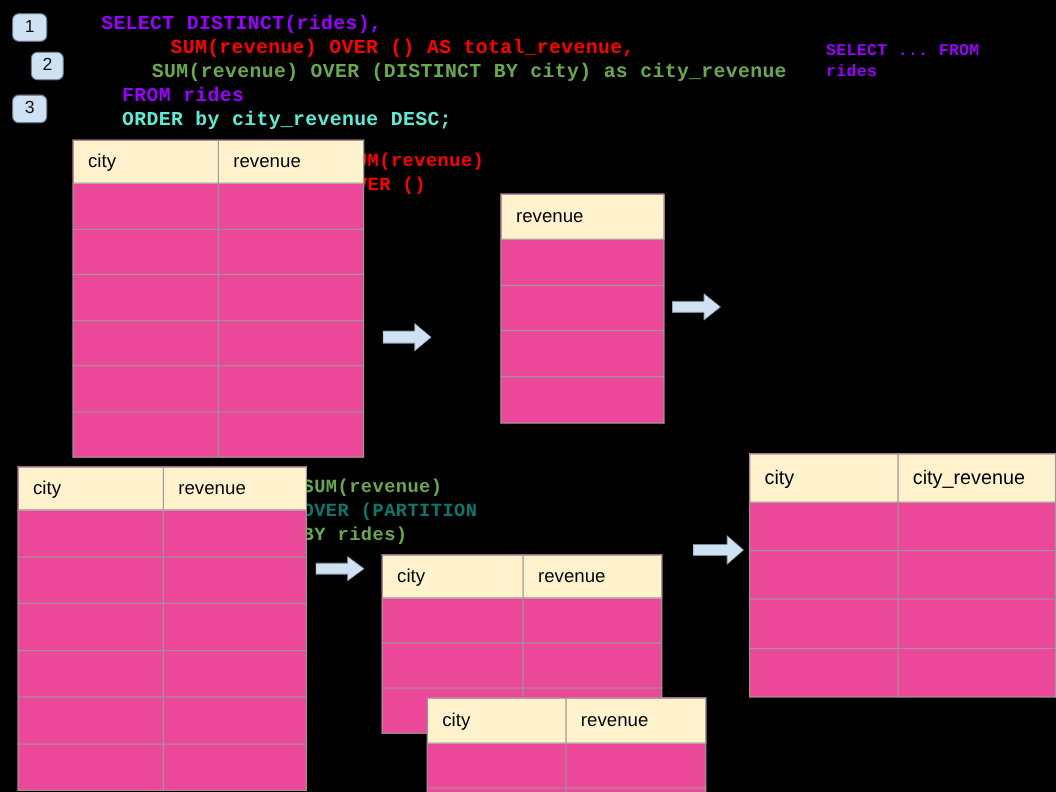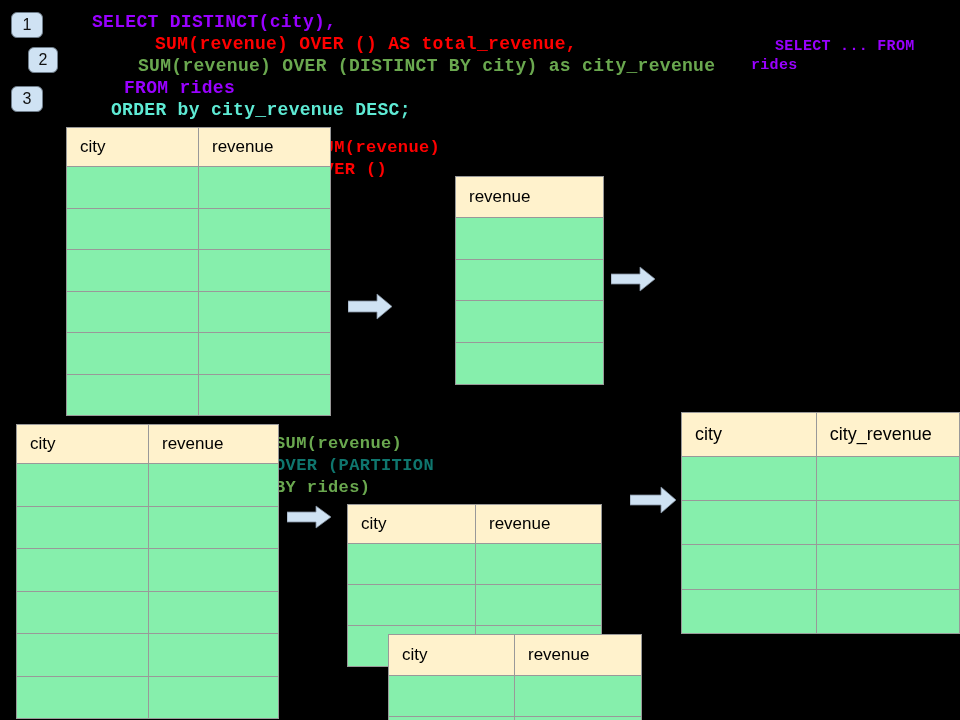--- a/index.html
+++ b/index.html
@@ -33,21 +33,21 @@
   }
   .sql-line{
     position:absolute;
     font-size:18px;
     line-height:22px;
     letter-spacing:0.3px;
   }
   #sql-l1{left:92px;top:11px;}
   #sql-l2{left:138px;top:33px;margin-left:17px;}
   #sql-l3{left:138px;top:55px;}
-  #sql-l4{left:124px;top:77px;}
+  #sql-l4{left:111px;top:77px;}
   #sql-l5{left:111px;top:99px;}
 
   .note-line{
     position:absolute;
     font-size:17px;
     line-height:22px;
     letter-spacing:0.4px;
   }
   
   #red-l1{left:313px;top:137px;}
@@ -64,21 +64,21 @@
     letter-spacing:0.3px;
   }
   #short-l1{left:751px;top:37px;}
   #short-l2{left:751px;top:56px;}
 
   
   .tbl{position:absolute;}
   .tbl table{
     border-collapse:collapse;
     table-layout:fixed;
-    background:#86efac;
+    background:#ec4899;
   }
   .tbl th{
     background:#fff2cc;
     border:1px solid #999;
     color:#000;
     font-family:"Liberation Sans",sans-serif;
     font-size:17px;
     font-weight:400;
     text-align:left;
     padding:0 0 0 13px;
@@ -120,27 +120,27 @@
   #arrow-3{left:630px;top:486px;}
   #arrow-4{left:287px;top:505px;}
 </style>
 </head>
 <body>
 
 <div class="badge" id="badge-1">1</div>
 <div class="badge" id="badge-2">2</div>
 <div class="badge" id="badge-3">3</div>
 
-<div class="sql-line mono" id="sql-l1" style="color: rgb(153, 0, 255);">SELECT DISTINCT(city),</div>
+<div class="sql-line mono" id="sql-l1" style="color: rgb(153, 0, 255);">SELECT DISTINCT(rides),</div>
 <div class="sql-line mono" id="sql-l2" style="color: rgb(255, 0, 0);">SUM(revenue) OVER () AS total_revenue,</div>
 <div class="sql-line mono" id="sql-l3" style="color: rgb(106, 168, 79);">SUM(revenue) OVER (DISTINCT BY city) as city_revenue</div>
 <div class="sql-line mono" id="sql-l4" style="color: rgb(153, 0, 255);">FROM rides</div>
 <div class="sql-line mono" id="sql-l5" style="color: #5eead4;">ORDER by city_revenue DESC;</div>
 
-<div class="note-sm mono" id="short-l1" style="color: rgb(153, 0, 255); margin-left: 24px;">SELECT ... FROM</div>
+<div class="note-sm mono" id="short-l1" style="color: rgb(153, 0, 255);">SELECT ... FROM</div>
 <div class="note-sm mono" id="short-l2" style="color: rgb(153, 0, 255);">rides</div>
 
 <div class="note-line mono" id="red-l1" style="color: rgb(255, 0, 0);">SUM(revenue)</div>
 <div class="note-line mono" id="red-l2" style="color: rgb(255, 0, 0);">OVER ()</div>
 
 <div class="note-line mono" id="green-l1" style="color: rgb(106, 168, 79);">SUM(revenue)</div>
 <div class="note-line mono" id="green-l2" style="color: #0f766e;">OVER (PARTITION</div>
 <div class="note-line mono" id="green-l3" style="color: rgb(106, 168, 79);">BY rides)</div>
 
 <div class="tbl" id="t1">

